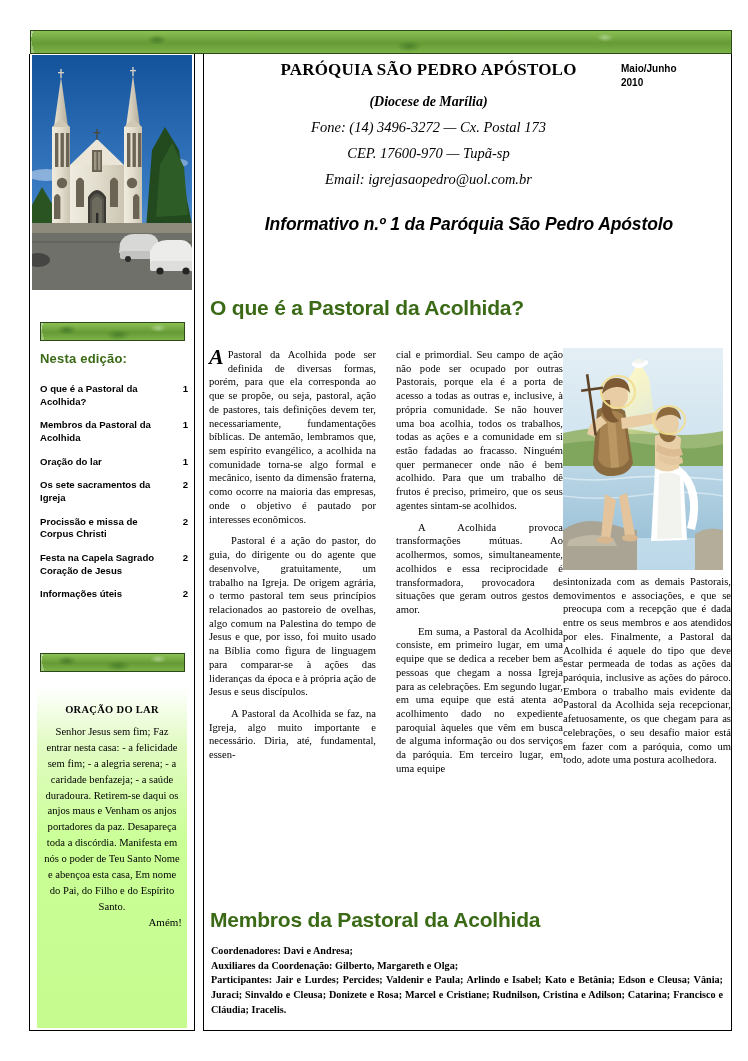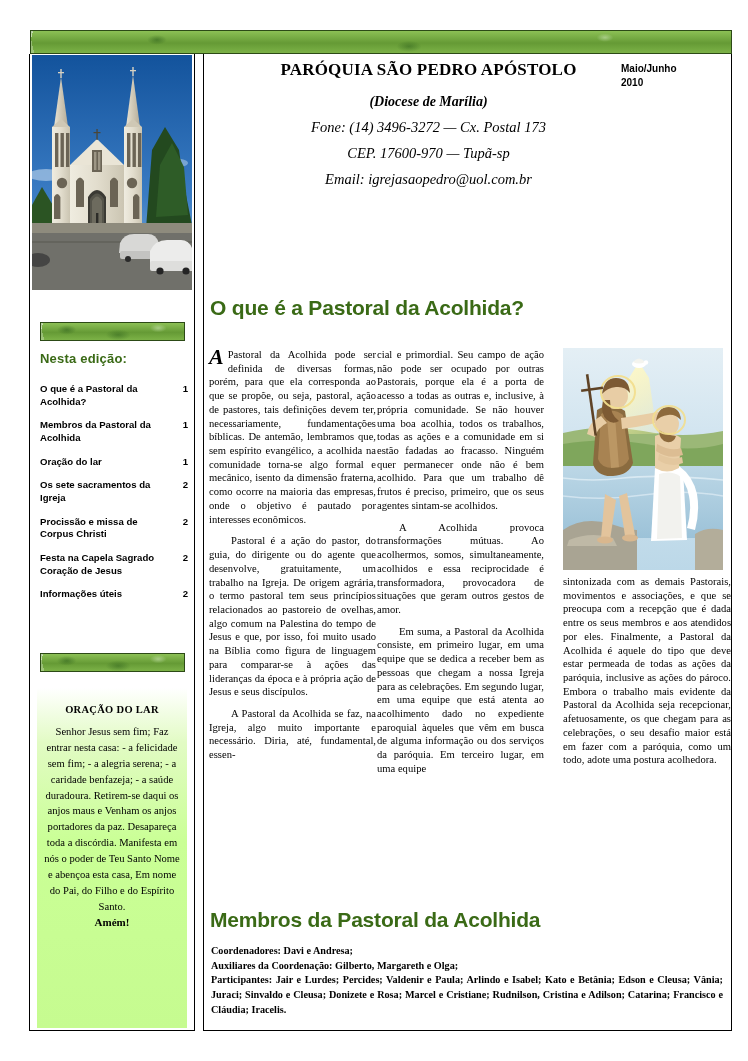--- a/index.html
+++ b/index.html
@@ -141,23 +141,24 @@
     margin: 12px 0 9px 0;
     color: #000;
   }
   .prayer-body {
     font-family: "Liberation Serif", serif;
     font-size: 10.6px;
     line-height: 1.50;
     color: #000;
   }
   .prayer-amen {
-    font-weight: bold;
+    font-weight: normal;
     font-size: 11px;
     margin-top: 1px;
+    text-align: right;
   }
 
   
   .masthead {
     position: absolute;
     left: 210px;
     top: 60px;
     width: 515px;
   }
   .mh-issue {
@@ -236,21 +237,21 @@
     top: 0;
     width: 167px;
     font-family: "Liberation Serif", serif;
     font-size: 10.6px;
     line-height: 1.295;
     text-align: justify;
     color: #000;
     hyphens: manual;
   }
   #col-1 { left: 0; }
-  #col-2 { left: 168px; }
+  #col-2 { left: 187px; }
   #col-3 { left: 354px; top: 227px; width: 168px; }
   .col p { margin: 0 0 8px 0; text-indent: 22px; }
   .col p.noindent { text-indent: 0; }
   .dropcap {
     float: left;
     font-family: "Liberation Serif", serif;
     font-style: italic;
     font-weight: bold;
     font-size: 22px;
     line-height: 16px;
@@ -387,20 +388,21 @@
     <div class="mh-center">
       <div class="mh-l1">PARÓQUIA SÃO PEDRO APÓSTOLO</div>
       <div class="mh-l2">(Diocese de Marília)</div>
       <div class="mh-line">Fone: (14) 3496-3272 — Cx. Postal 173</div>
       <div class="mh-line">CEP. 17600-970 — Tupã-sp</div>
       <div class="mh-line">Email: igrejasaopedro@uol.com.br</div>
     </div>
   </div>
 
   <div class="informativo">
+    <div>Informativo n.º 1 da Paróquia São Pedro Apóstolo</div>
   </div>
 
   <div class="side-band-1 grass"></div>
 
   <div class="toc">
     <div class="toc-title">Nesta edição:</div>
 
     <div class="toc-row">
       <span class="t">O que é a Pastoral da Acolhida?</span>
       <span class="p">1</span>

